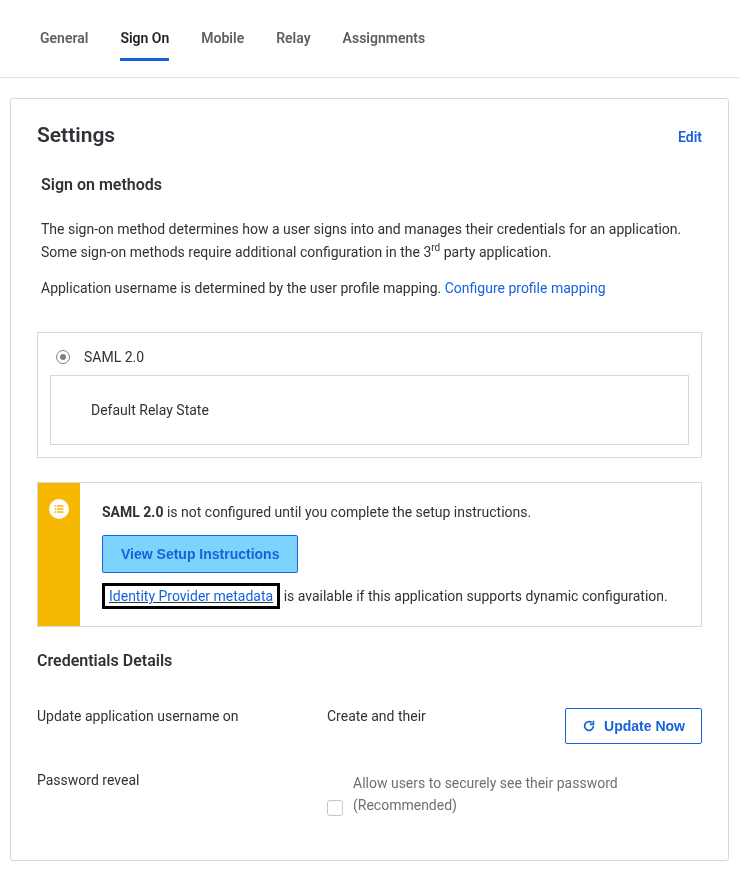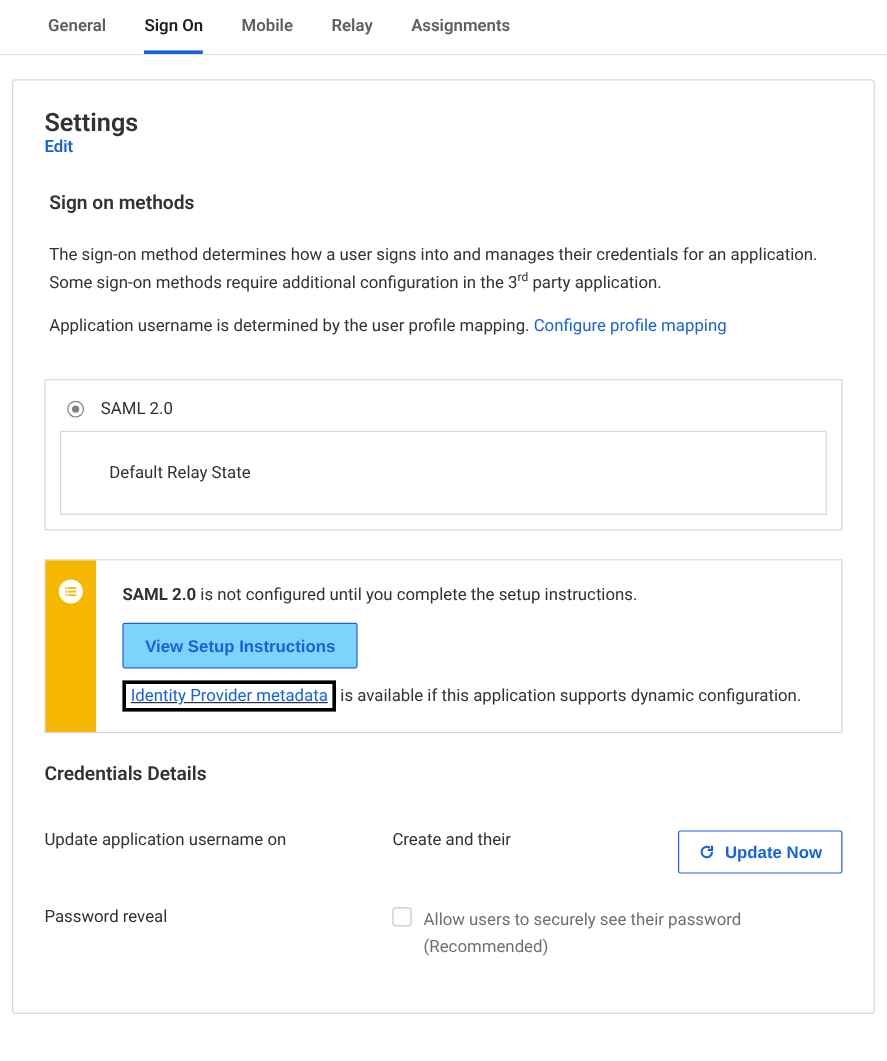--- a/index.html
+++ b/index.html
@@ -9,21 +9,21 @@
     }
     body {
       font-family: -apple-system, BlinkMacSystemFont, "Segoe UI", Roboto, Helvetica, Arial, sans-serif;
       background: #fff;
       width: 739px;
       color: #2f3237;
     }
     .tabs {
       display: flex;
       gap: 32px;
-      padding: 0 40px;
+      padding: 16px 40px;
       border-bottom: 1px solid #e1e1e1;
     }
     .tab {
       padding: 14px 0 12px;
       font-size: 14px;
       font-weight: 600;
       color: #5e5e5e;
       cursor: pointer;
       border-bottom: 3px solid transparent;
     }
@@ -34,21 +34,20 @@
     .card {
       margin: 20px 10px 10px 10px;
       border: 1px solid #d7d7dc;
       border-radius: 3px;
     }
     .card-header {
       display: flex;
       justify-content: space-between;
       align-items: baseline;
       padding: 24px 26px 8px 26px;
-      flex-direction: column;
     }
     .settings-title {
       font-size: 21px;
       font-weight: 600;
       color: #2f3237;
     }
     .edit-link {
       color: #1662dd;
       font-size: 14px;
       font-weight: 600;
@@ -202,21 +201,21 @@
       height: 16px;
       border: 1px solid #c7c7c7;
       border-radius: 3px;
       display: inline-block;
       vertical-align: top;
       margin-right: 10px;
       flex-shrink: 0;
     }
     .checkbox-row {
       display: flex;
-      align-items: flex-start;
+      align-items: flex-end;
     }
     .checkbox-text {
       color: #6e6e78;
       font-size: 14px;
       line-height: 1.6;
     }
   </style>
 </head>
 <body>
 

